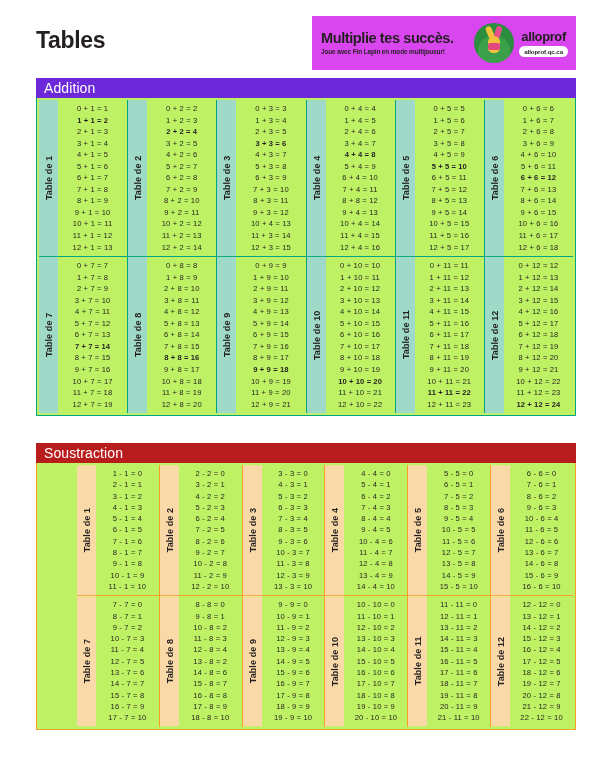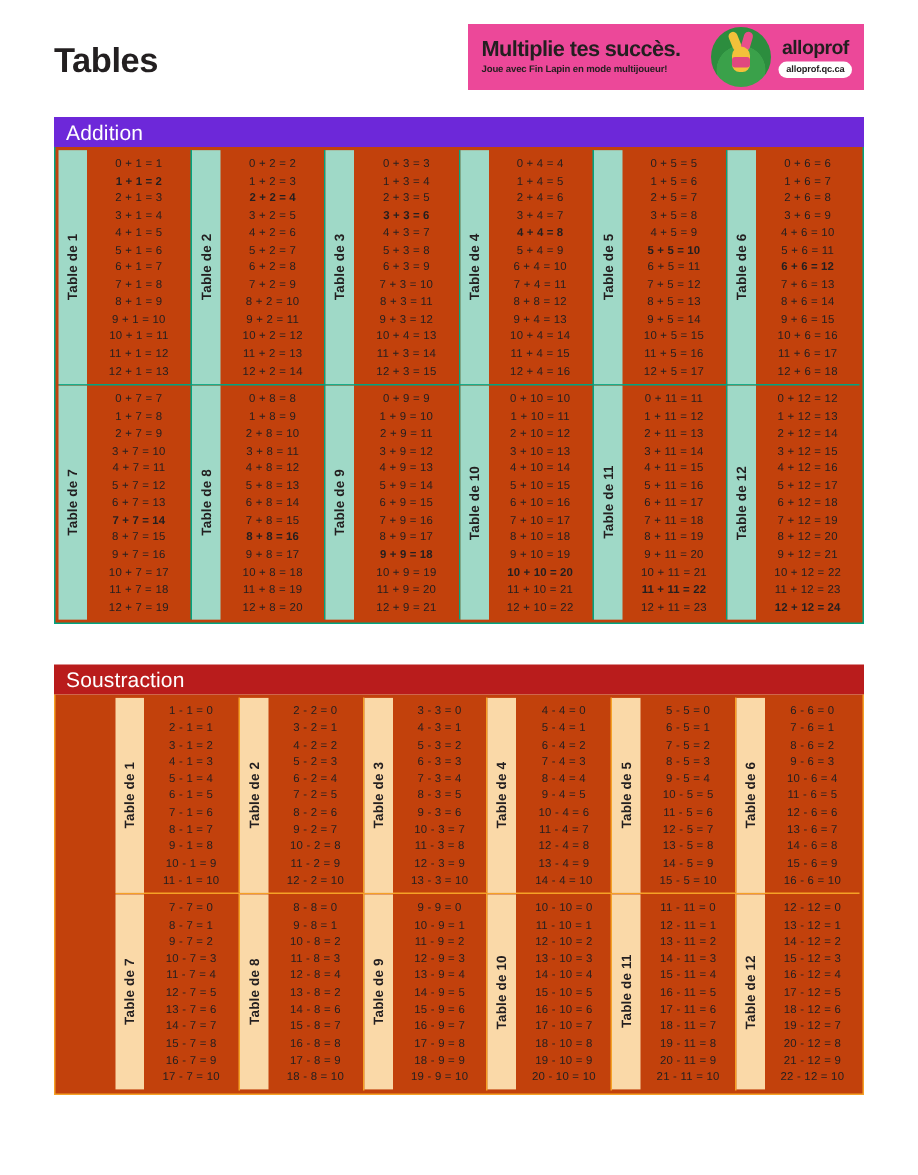--- a/index.html
+++ b/index.html
@@ -30,22 +30,22 @@
     letter-spacing: -0.3px;
     color: #231f20;
   }
 
   
   .promo-banner {
     position: absolute;
     left: 312px;
     top: 16px;
     width: 264px;
-    height: 44px;
-    background: #ec4899;
+    height: 54px;
+    background: #d946ef;
     display: flex;
     align-items: center;
     overflow: hidden;
   }
   .promo-text {
     padding-left: 9px;
     flex: 1 1 auto;
   }
   .promo-head {
     font-size: 14.5px;
@@ -142,21 +142,21 @@
     color: #ffffff;
     letter-spacing: 0.1px;
   }
   .sec-add  .section-head { background: #6d28d9; }
   .sec-sub  .section-head { background: #b91c1c; }
 
   .section-body {
     border-width: 1.5px;
     border-style: solid;
     border-top: none;
-    background: #c2410c;
+    background: #bef264;
     padding: 2px;
     box-sizing: border-box;
   }
   .sec-add .section-body { border-color: #00a480; }
   .sec-sub .section-body { border-color: #f5a126; padding-left: 40px; }
 
   .band {
     display: flex;
     width: 100%;
   }

